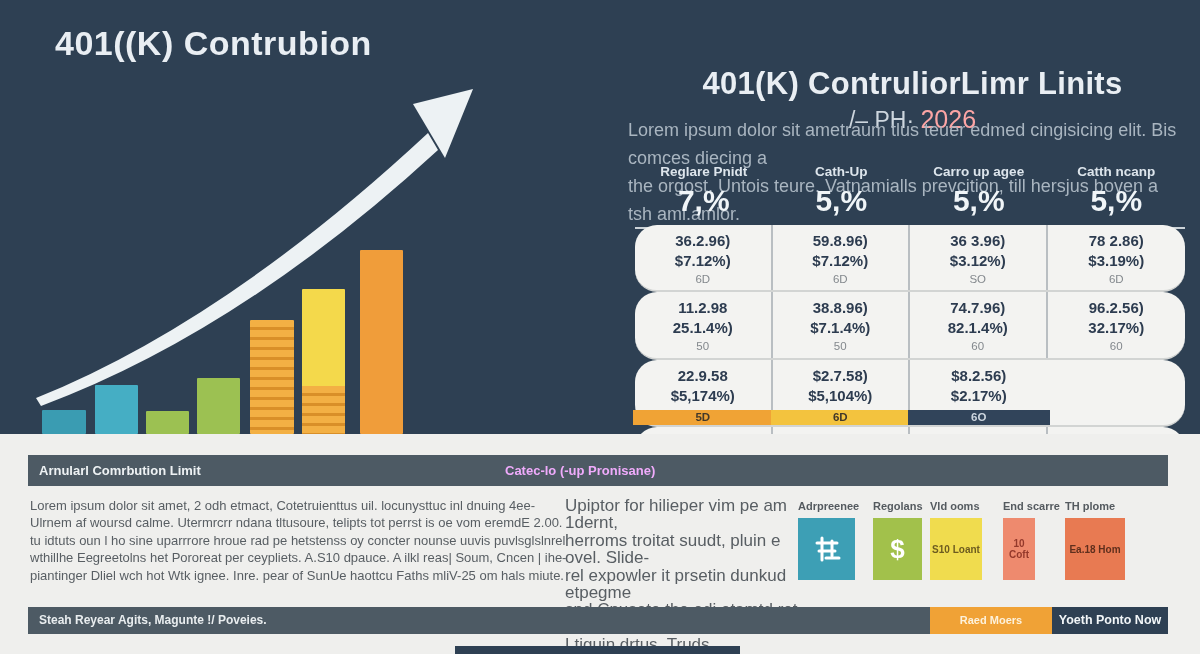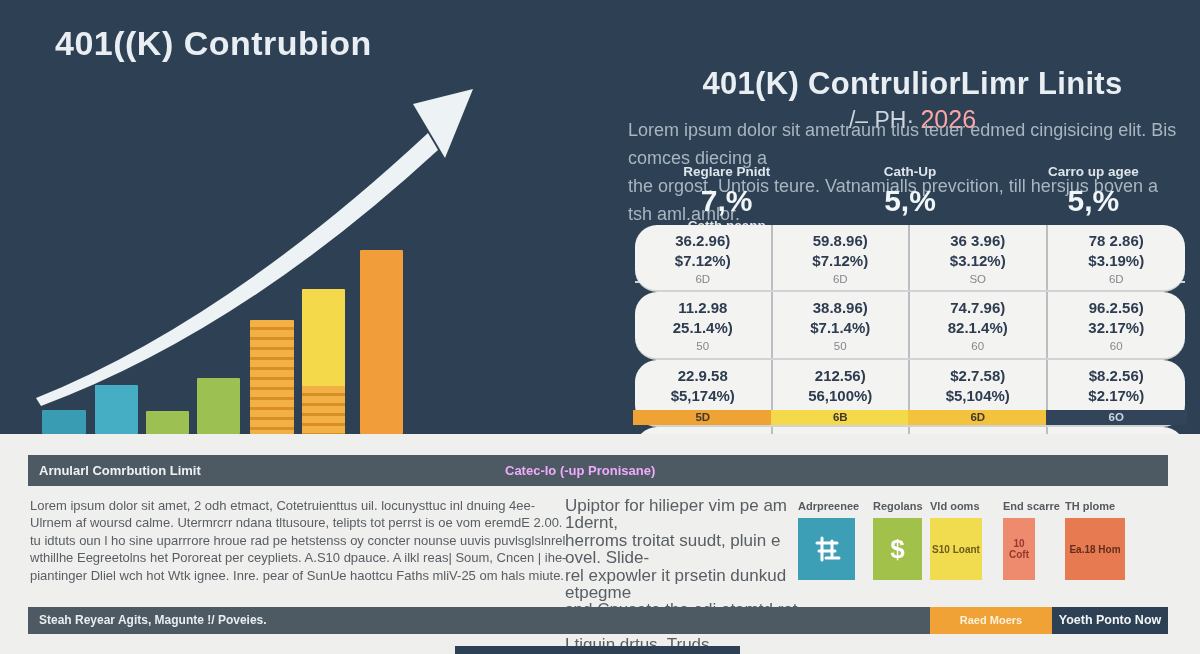--- a/index.html
+++ b/index.html
@@ -9,21 +9,21 @@
   .title-left{position:absolute;left:55px;top:24px;font-size:34px;font-weight:700;
               color:#e9eef3;letter-spacing:.5px;}
   .title-right-wrap{position:absolute;left:640px;top:22px;width:545px;text-align:center;margin-top:44px;}
   .title-right{font-size:31px;font-weight:700;color:#e9eef3;letter-spacing:.3px;}
   .subtitle{margin-top:3px;font-size:23px;color:#cdd6de;font-weight:400;}
   .subtitle .year{font-weight:400;font-size:25px;color:#fca5a5;}
   .intro{position:absolute;left:628px;top:117px;width:556px;text-align:left;
          font-size:18px;line-height:1.55;color:#a9b5c0;white-space:pre-line;}
   
   .thead{position:absolute;left:635px;top:164px;width:550px;display:grid;
-         grid-template-columns:repeat(3,1fr);text-align:center;
+         grid-template-columns:repeat(4,1fr);text-align:center;
          border-bottom:2px solid #ccd3d8;padding-bottom:9px;}
   .thlabel{font-size:13.5px;font-weight:700;color:#dde5ec;}
   .thpercent{margin-top:5px;font-size:30px;font-weight:700;color:#f0f5f8;}
   
   .ltable{position:absolute;left:635px;top:225px;width:550px;}
   .trow{display:grid;grid-template-columns:repeat(4,1fr);background:#f3f3f1;
         border-bottom:2px solid #d2d4d3;border-radius:22px;}
   .tcell{border-right:2px solid #b9bec2;text-align:center;padding:6px 4px 4px;}
   .tcell:last-child{border-right:none;}
   .tcell-flush{padding-bottom:0;}
@@ -160,25 +160,20 @@
         <div class="csub">60</div>
       </div>
     </div>
     <div class="trow">
       <div class="tcell tcell-flush">
         <div class="cl">22.9.58</div>
         <div class="cl">$5,174%)</div>
         <div class="sub-strip" style="background: rgb(240, 163, 53); color: rgb(67, 57, 42);">5D</div>
       </div>
       <div class="tcell tcell-flush">
-        <div class="cl">212.56)</div>
-        <div class="cl">56,100%)</div>
-        <div class="sub-strip" style="background: rgb(244, 217, 75); color: rgb(67, 57, 42);">6B</div>
-      </div>
-      <div class="tcell tcell-flush">
         <div class="cl">$2.7.58)</div>
         <div class="cl">$5,104%)</div>
         <div class="sub-strip" style="background: rgb(243, 195, 62); color: rgb(67, 57, 42);">6D</div>
       </div>
       <div class="tcell tcell-flush">
         <div class="cl">$8.2.56)</div>
         <div class="cl">$2.17%)</div>
         <div class="sub-strip" style="background: rgb(49, 68, 90); color: rgb(205, 214, 223);">6O</div>
       </div>
     </div>

